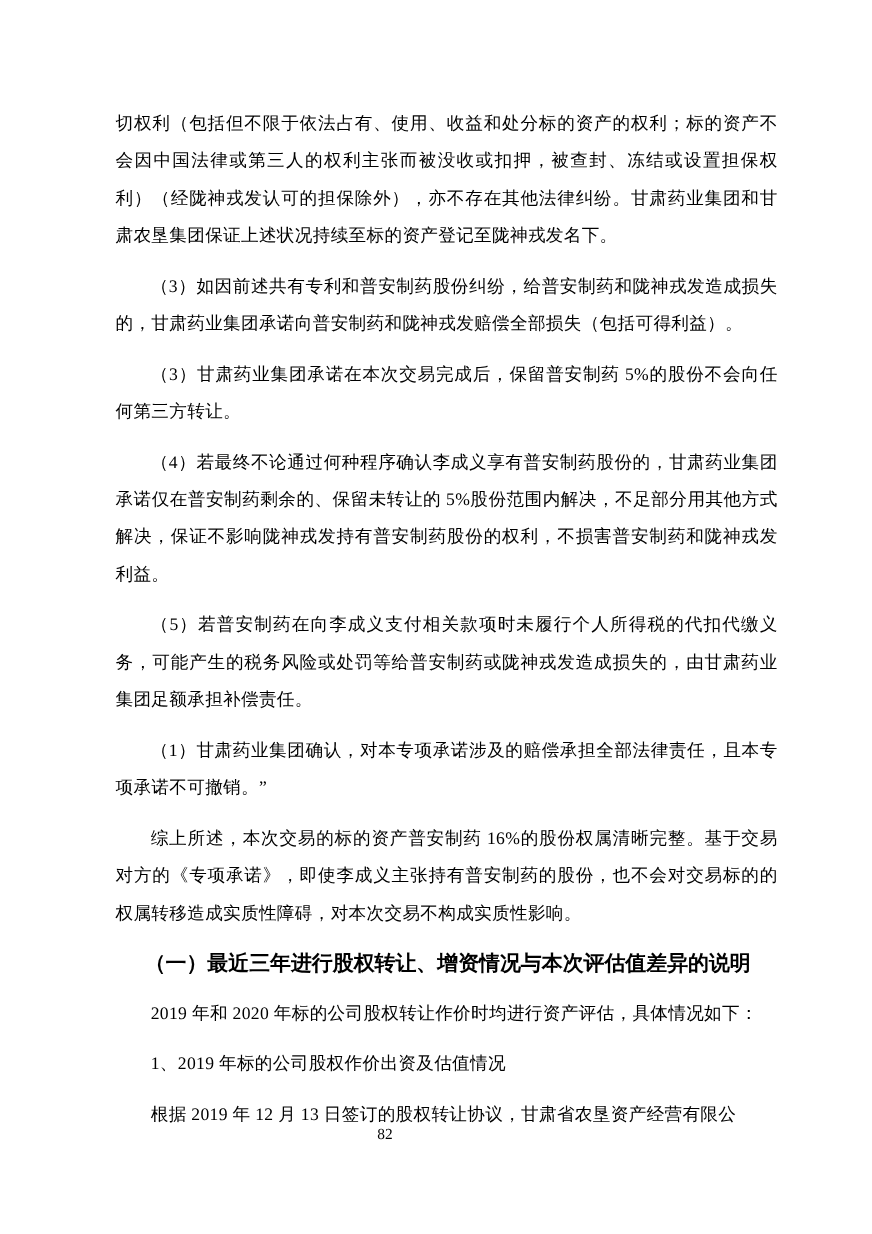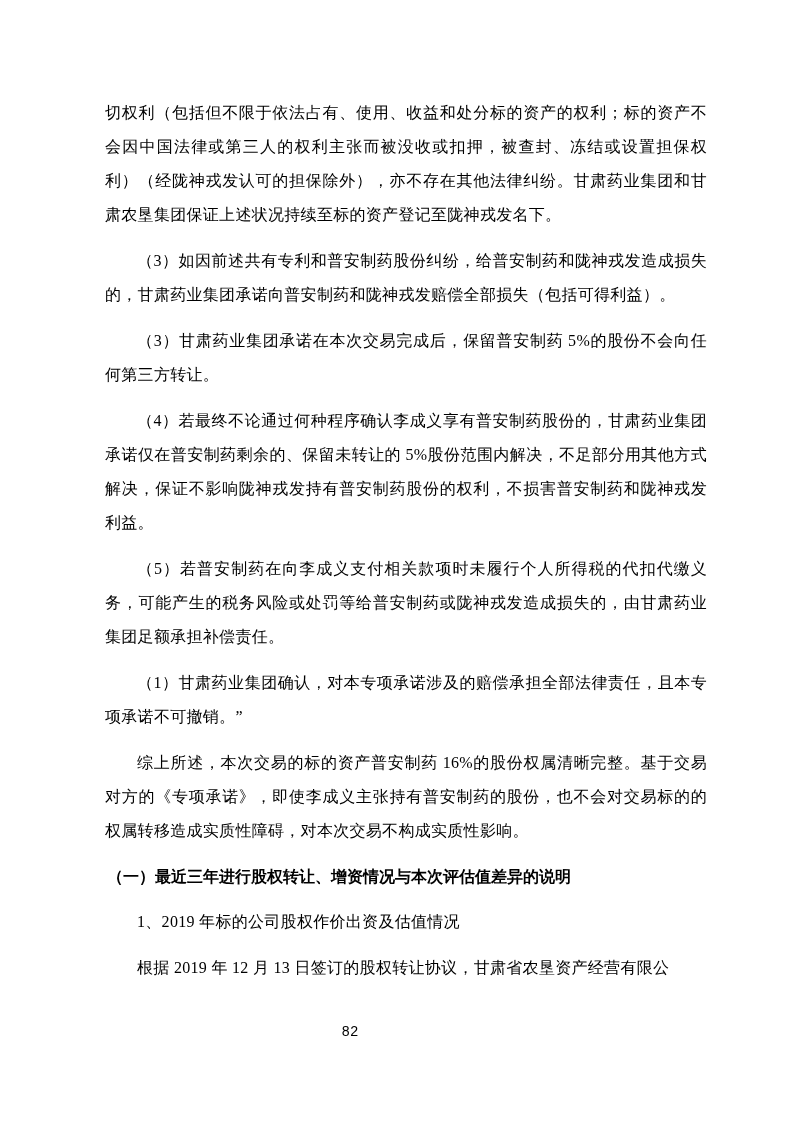--- a/index.html
+++ b/index.html
@@ -36,33 +36,33 @@
     font-family: "Liberation Sans", "DejaVu Sans", sans-serif;
     font-weight: bold;
     font-size: 19px;
     line-height: 26px;
     margin: 12px 0 22px 0;
     text-align: left;
   }
   h2.subsec {
     font-family: "Liberation Sans", "DejaVu Sans", sans-serif;
     font-weight: bold;
-    font-size: 16px;
+    font-size: 19px;
     line-height: 25px;
     margin: 16px 0 16px 2px;
-    text-align: left;
+    text-align: center;
   }
   .page-number {
     position: absolute;
     left: 0;
     top: 1024px;
     width: 700px;
     text-align: center;
     font-size: 14px;
-    font-family: Liberation Mono, monospace;
+    font-family: Liberation Serif, serif;
   }
 </style>
 </head>
 <body>
 
 <div class="page">
   <div class="content">
 
     <p class="body">切权利（包括但不限于依法占有、使用、收益和处分标的资产的权利；标的资产不会因中国法律或第三人的权利主张而被没收或扣押，被查封、冻结或设置担保权利）（经陇神戎发认可的担保除外），亦不存在其他法律纠纷。甘肃药业集团和甘肃农垦集团保证上述状况持续至标的资产登记至陇神戎发名下。</p>
 
@@ -74,20 +74,21 @@
 
     <p class="body indent">（5）若普安制药在向李成义支付相关款项时未履行个人所得税的代扣代缴义务，可能产生的税务风险或处罚等给普安制药或陇神戎发造成损失的，由甘肃药业集团足额承担补偿责任。</p>
 
     <p class="body indent">（1）甘肃药业集团确认，对本专项承诺涉及的赔偿承担全部法律责任，且本专项承诺不可撤销。”</p>
 
     <p class="body indent">综上所述，本次交易的标的资产普安制药 16%的股份权属清晰完整。基于交易对方的《专项承诺》，即使李成义主张持有普安制药的股份，也不会对交易标的的权属转移造成实质性障碍，对本次交易不构成实质性影响。</p>
 
 
     <h2 class="subsec">（一）最近三年进行股权转让、增资情况与本次评估值差异的说明</h2>
 
+    <p class="body indent">2019 年和 2020 年标的公司股权转让作价时均进行资产评估，具体情况如下：</p>
 
     <p class="body indent">1、2019 年标的公司股权作价出资及估值情况</p>
 
     <p class="body indent">根据 2019 年 12 月 13 日签订的股权转让协议，甘肃省农垦资产经营有限公</p>
 
   </div>
 
   <div class="page-number">82</div>
 </div>
 

